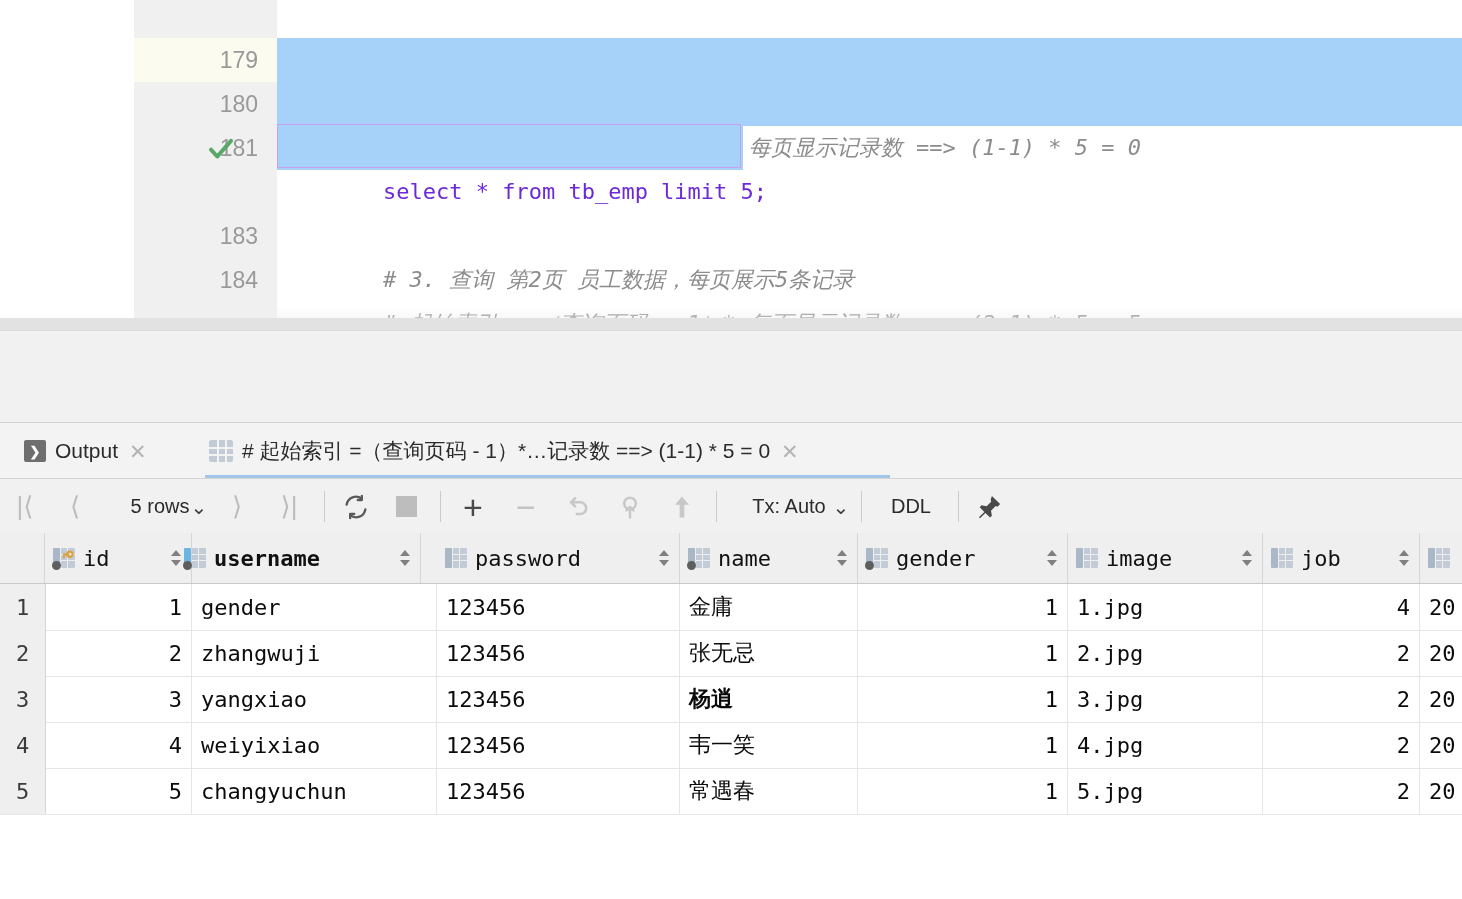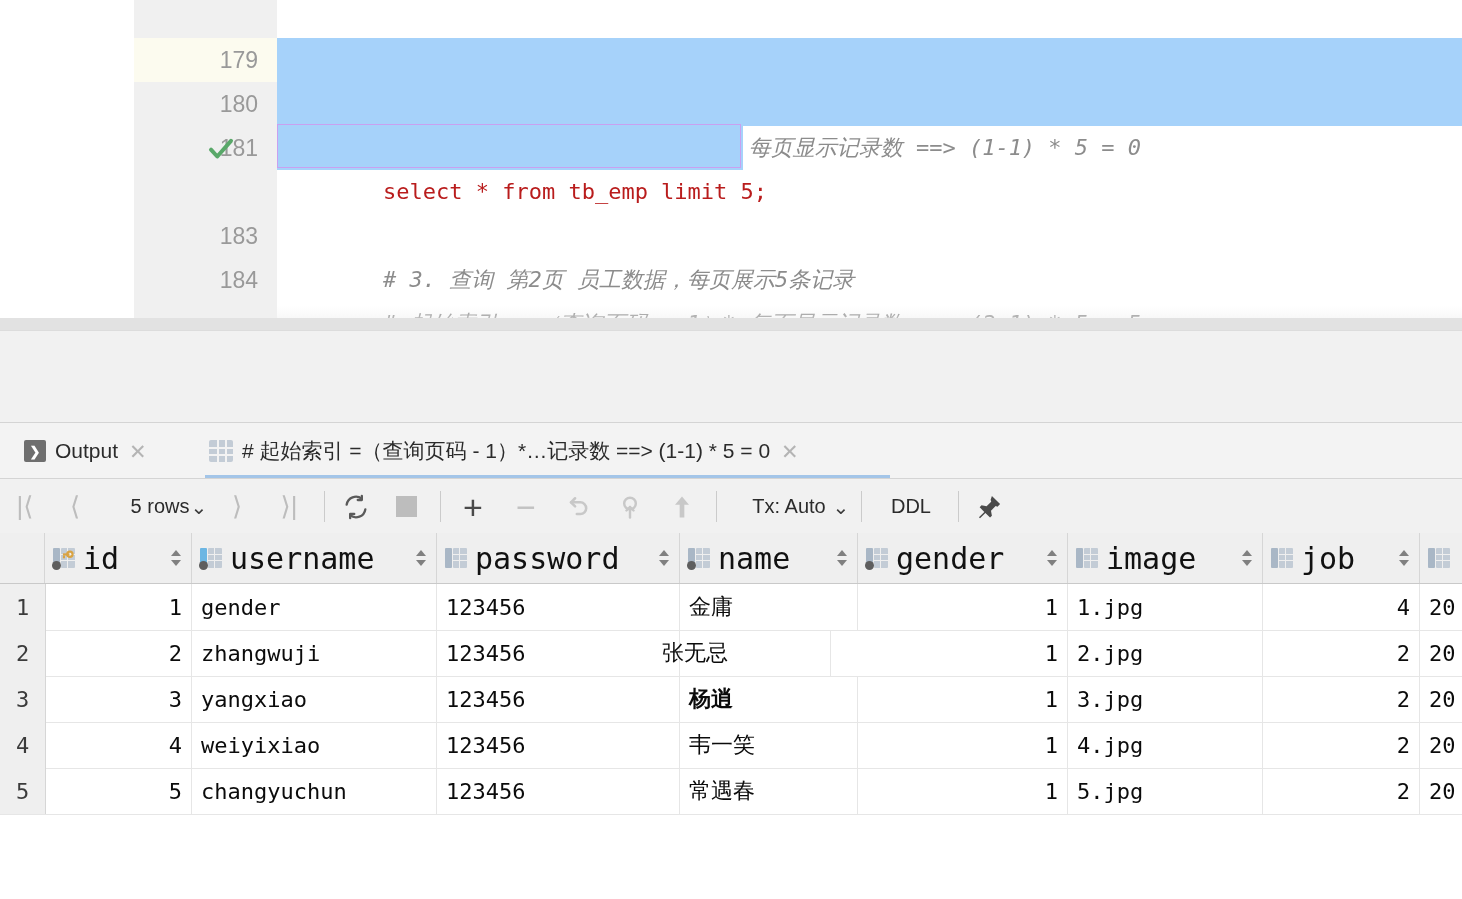--- a/index.html
+++ b/index.html
@@ -71,21 +71,21 @@
   .hcell.first{border-right:1px solid #d6d6d6;}
   .col-ico{width:22px;height:24px;position:relative;flex:0 0 auto;margin-right:8px;}
   .col-ico .bar{position:absolute;left:0;top:2px;width:7px;height:20px;background:#a9b7c6;border-radius:1px;}
   .col-ico .tbl{position:absolute;left:8px;top:2px;width:14px;height:20px;background:#c3ccd6;border-radius:1px;overflow:hidden;}
   .col-ico .tbl:before{content:"";position:absolute;left:0;top:6px;width:14px;height:1.3px;background:#efefef;}
   .col-ico .tbl:after{content:"";position:absolute;left:0;top:12px;width:14px;height:1.3px;background:#efefef;}
   .col-ico .tbl i{position:absolute;left:6px;top:0;width:1.3px;height:20px;background:#efefef;}
   .col-ico .dot{position:absolute;left:-1px;bottom:0;width:9px;height:9px;border-radius:50%;background:#5e5e5e;}
   .col-ico .bar.blue{background:#6cb6e3;}
   .col-ico .keyk{position:absolute;left:9px;top:3px;width:13px;height:18px;}
-  .hlabel{font-family:"DejaVu Sans Mono","Liberation Mono",monospace;font-size:30px;color:#111111;white-space:nowrap;}
+  .hlabel{font-family:"DejaVu Sans Mono","Liberation Mono",monospace;font-size:22px;color:#111111;white-space:nowrap;}
   .sortico{margin-left:auto;width:14px;height:24px;position:relative;flex:0 0 auto;}
   .sortico:before{content:"";position:absolute;left:2px;top:4px;border-left:5px solid transparent;border-right:5px solid transparent;border-bottom:6px solid #808080;}
   .sortico:after{content:"";position:absolute;left:2px;top:14px;border-left:5px solid transparent;border-right:5px solid transparent;border-top:6px solid #808080;}
 
   .grow{position:absolute;left:0;width:1462px;height:46px;border-bottom:1px solid #e6e6e6;}
   .rn{position:absolute;left:0;top:0;width:45px;height:46px;background:#efefef;border-right:1px solid #d6d6d6;
       display:flex;align-items:center;justify-content:center;
       font-family:"DejaVu Sans Mono","Liberation Mono",monospace;font-size:22px;color:#3b3b3b;}
   .cell{position:absolute;top:0;height:46px;box-sizing:border-box;border-right:1px solid #e6e6e6;
         display:flex;align-items:center;padding:0 9px;
@@ -126,21 +126,21 @@
 
       <div class="codeline sel" style="top:38px;left:0;width:1185px;">
         <span class="comment"># 2. 查询 第1页 员工数据，每页展示5条记录</span>
       </div>
 
       <div class="codeline sel" style="top:82px;left:0;width:1462px;">
         <span class="comment"># 起始索引 = （查询页码 - 1）* 每页显示记录数 ==&gt; (1-1) * 5 = 0</span>
       </div>
 
       <div class="codeline sel" style="top:126px;left:0;width:466px;">
-        <span style="color:#b91c1c;">select * from tb_emp limit 5;</span>
+        <span style="color:#6d28d9;">select * from tb_emp limit 5;</span>
       </div>
       <div class="stmt-box" style="left:0;top:124px;width:464px;height:44px;"></div>
 
       <div class="codeline" style="top:214px;left:0;">
         <span class="comment"># 3. 查询 第2页 员工数据，每页展示5条记录</span>
       </div>
 
       <div class="codeline" style="top:258px;left:0;">
         <span class="comment"># 起始索引 = （查询页码 - 1）* 每页显示记录数 ==&gt; (2-1) * 5 = 5</span>
       </div>
@@ -278,21 +278,21 @@
               <circle cx="8.5" cy="5" r="4" fill="#d9a343"></circle>
               <circle cx="8.5" cy="5" r="1.6" fill="#efefef"></circle>
               <rect x="1" y="4" width="7" height="2.3" fill="#d9a343"></rect>
               <rect x="1" y="6.3" width="2.2" height="3" fill="#d9a343"></rect>
             </svg>
         </span>
         <span class="hlabel">id</span>
         <span class="sortico"></span>
       </div>
 
-      <div class="hcell" style="left:192px;width:245px;">
+      <div class="hcell" style="left:176px;width:245px;font-weight:bold;">
         <span class="col-ico">
           <span class="bar blue"></span>
             <span class="tbl">
               <i></i>
             </span>
             <span class="dot"></span>
         </span>
         <span class="hlabel">username</span>
         <span class="sortico"></span>
       </div>
@@ -374,21 +374,21 @@
       <div class="cell" style="left:1068px;width:195px;">1.jpg</div>
       <div class="cell num" style="left:1263px;width:157px;">4</div>
       <div class="cell" style="left:1420px;width:42px;border-right:none;">20</div>
     </div>
 
     <div class="grow" style="top:97px;">
       <div class="rn">2</div>
       <div class="cell num" style="left:45px;width:147px;">2</div>
       <div class="cell" style="left:192px;width:245px;">zhangwuji</div>
       <div class="cell" style="left:437px;width:243px;">123456</div>
-      <div class="cell" style="left:653px;width:178px;">张无忌</div>
+      <div class="cell" style="left:680px;width:178px;">张无忌</div>
       <div class="cell num" style="left:858px;width:210px;">1</div>
       <div class="cell" style="left:1068px;width:195px;">2.jpg</div>
       <div class="cell num" style="left:1263px;width:157px;">2</div>
       <div class="cell" style="left:1420px;width:42px;border-right:none;">20</div>
     </div>
 
     <div class="grow" style="top:143px;">
       <div class="rn">3</div>
       <div class="cell num" style="left:45px;width:147px;">3</div>
       <div class="cell" style="left:192px;width:245px;">yangxiao</div>

